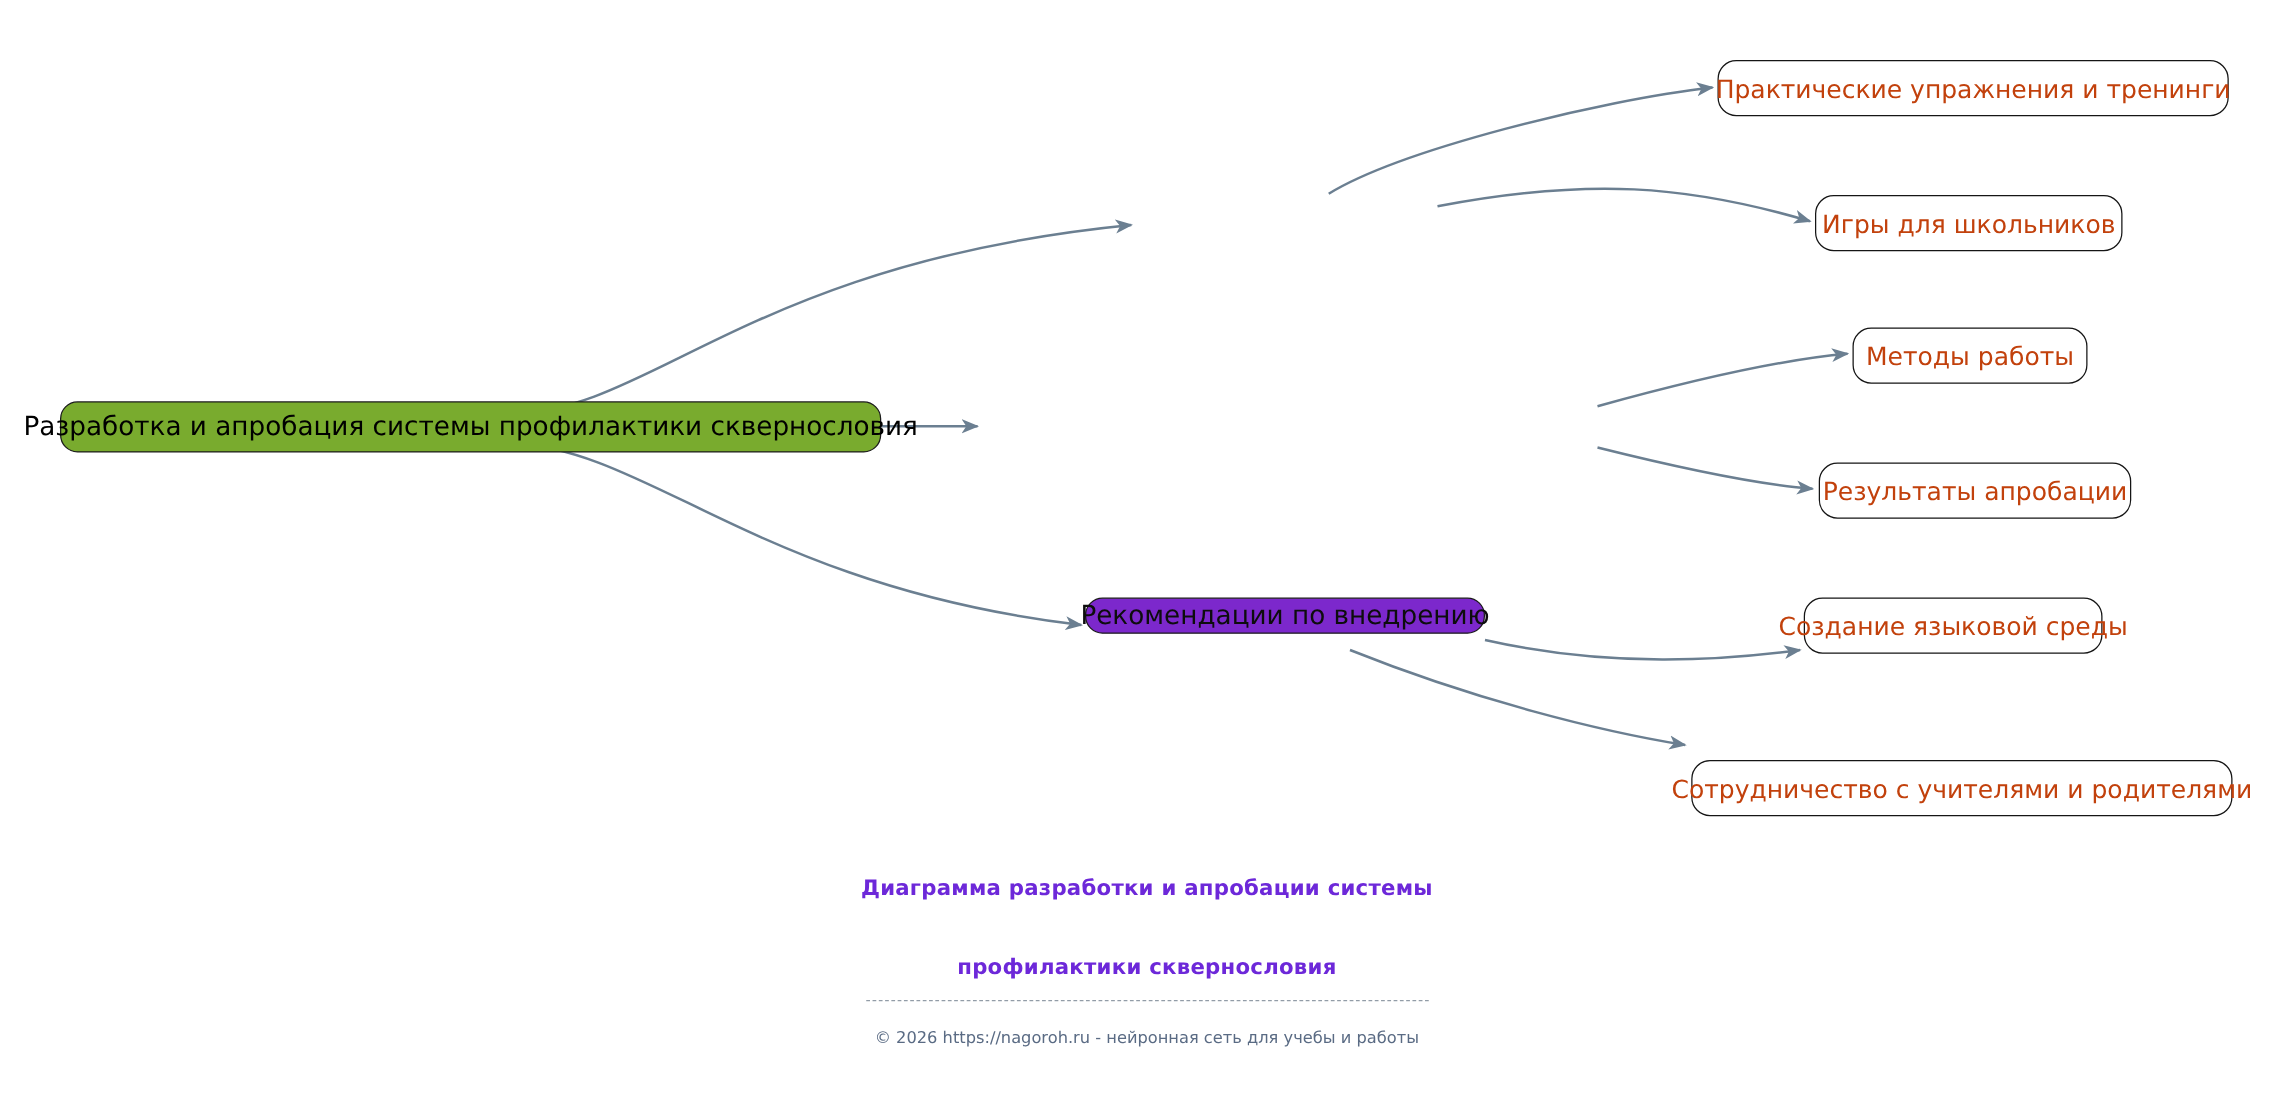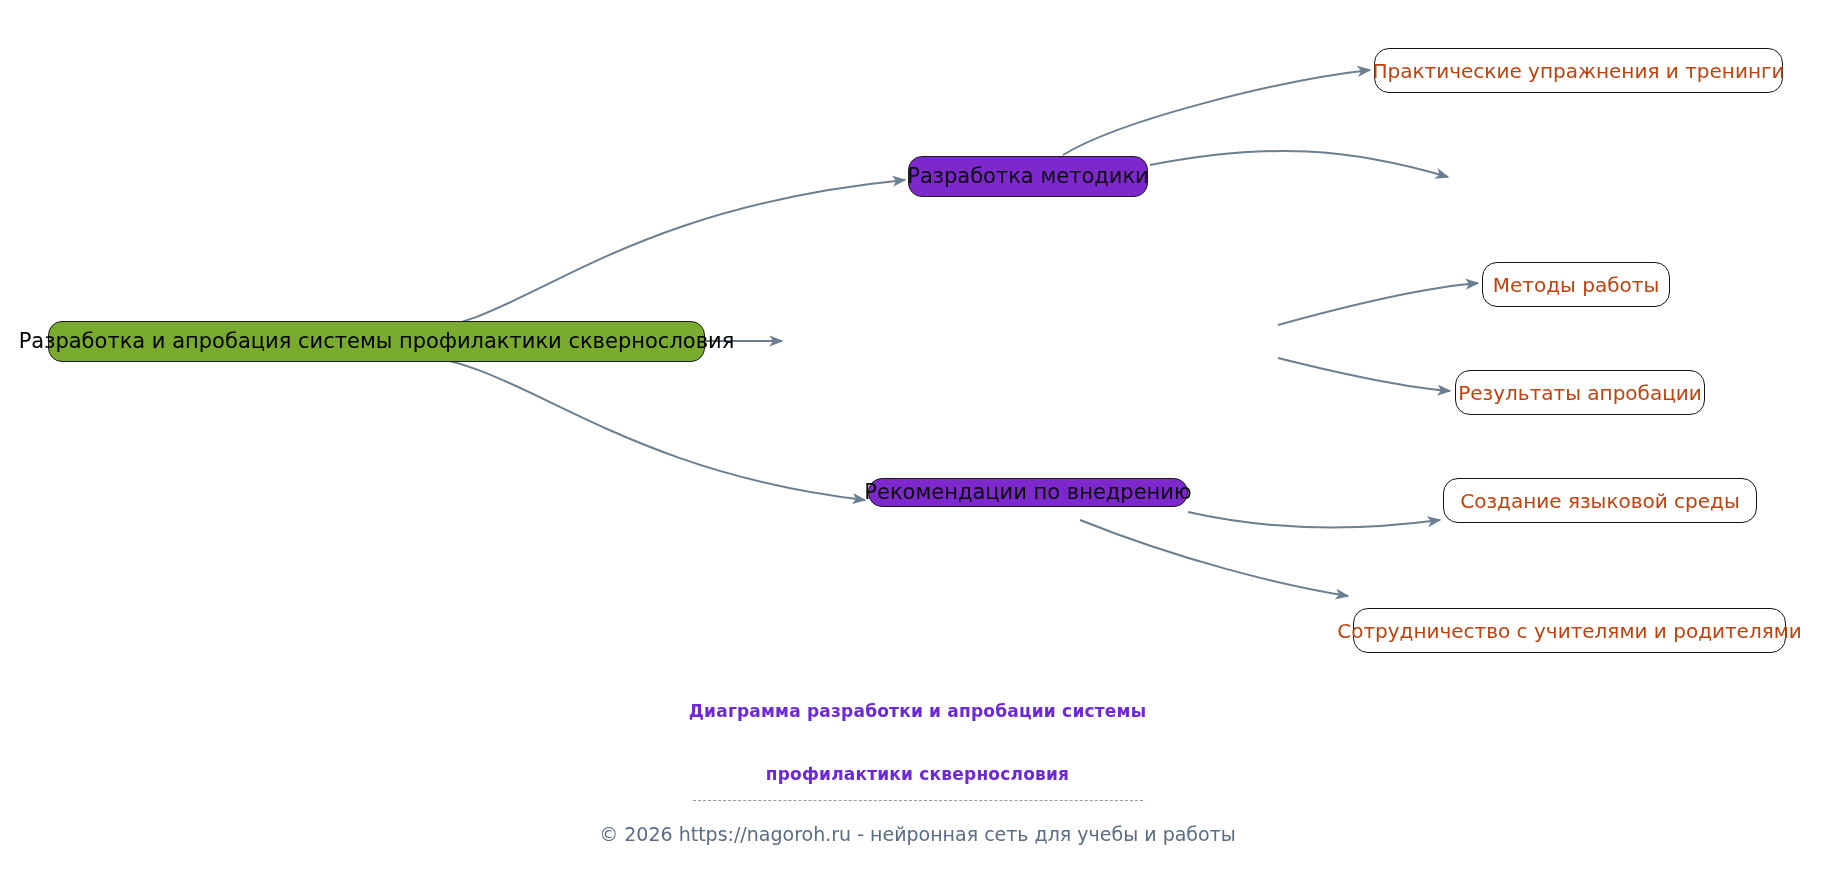--- a/index.html
+++ b/index.html
@@ -98,21 +98,21 @@
     width: 450px;
     height: 0;
     margin: 14px auto 0 auto;
     border-top: 1.5px dashed #7f8b98;
     opacity: 0.85;
   }
 
   #copyright {
     margin-top: 22px;
     color: #5a6b84;
-    font-size: 19px;
+    font-size: 13px;
     font-family: "DejaVu Sans", "Liberation Sans", sans-serif;
   }
 </style>
 </head>
 <body>
 
 <div id="canvas">
 
   <svg id="edges" viewBox="0 0 1835 879" width="1835" height="879" xmlns="http://www.w3.org/2000/svg">
     <defs>
@@ -137,43 +137,43 @@
 
       <path d="M 1188 512 C 1290 535 1380 528 1440 520" marker-end="url(#arrow)"></path>
       <path d="M 1080 520 C 1180 560 1280 585 1348 596" marker-end="url(#arrow)"></path>
     </g>
   </svg>
 
   <div class="node root" style="left:48px; top:321px; width:657px; height:41px;">
     <span class="node-label">Разработка и апробация системы профилактики сквернословия</span>
   </div>
 
-  <div class="node branch" style="left:908px; top:156px; width:240px; height:41px;">
-    <span class="node-label">Разработка методики</span>
-  </div>
 
 
   <div class="node branch" style="left:868px; top:478px; width:320px; height:29px;">
     <span class="node-label">Рекомендации по внедрению</span>
   </div>
 
   <div class="node leaf" style="left:1374px; top:48px; width:409px; height:45px;">
     <span class="node-label">Практические упражнения и тренинги</span>
   </div>
 
+  <div class="node leaf" style="left:1452px; top:156px; width:246px; height:45px;">
+    <span class="node-label">Игры для школьников</span>
+  </div>
 
   <div class="node leaf" style="left:1482px; top:262px; width:188px; height:45px;">
     <span class="node-label">Методы работы</span>
   </div>
 
   <div class="node leaf" style="left:1455px; top:370px; width:250px; height:45px;">
     <span class="node-label">Результаты апробации</span>
   </div>
 
-  <div class="node leaf" style="left:1443px; top:478px; width:314px; height:45px;">
+  <div class="node leaf" style="left:1443px; top:478px; width:239px; height:45px;">
     <span class="node-label">Создание языковой среды</span>
   </div>
 
   <div class="node leaf" style="left:1353px; top:608px; width:433px; height:45px;">
     <span class="node-label">Сотрудничество с учителями и родителями</span>
   </div>
 
   <div id="footer">
     <div id="caption">
       <span>Диаграмма разработки и апробации системы</span>

